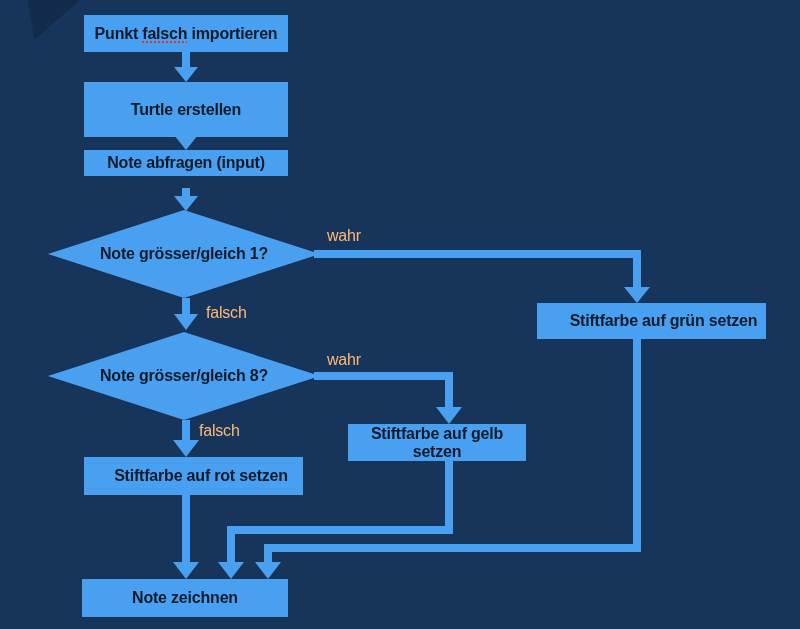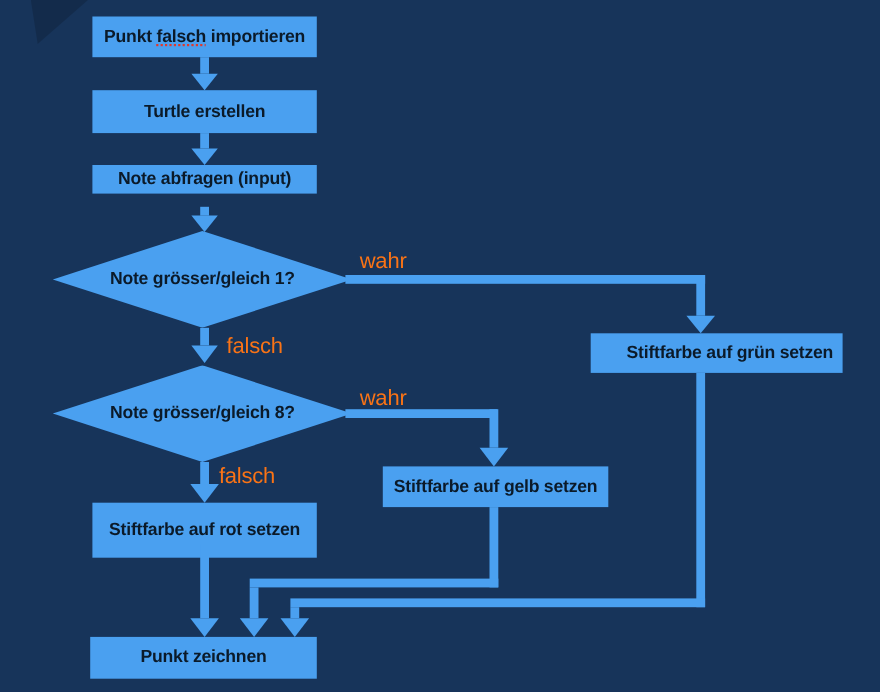--- a/index.html
+++ b/index.html
@@ -17,21 +17,21 @@
     clip-path:polygon(50% 0%,100% 50%,50% 100%,0% 50%);
   }
   .seg{position:absolute;background:#4AA0F0;}
   .ah{position:absolute;width:0;height:0;
       border-left:13px solid transparent;border-right:13px solid transparent;
       border-top:17px solid #4AA0F0;}
   .ah-s{position:absolute;width:0;height:0;
       border-left:12px solid transparent;border-right:12px solid transparent;
       border-top:15px solid #4AA0F0;}
   .edge-label{
-    position:absolute;color:#f97316;font-size:20px;letter-spacing:-0.2px;
+    position:absolute;color:#fdba74;font-size:16px;letter-spacing:-0.2px;
   }
   .squiggle{
     text-decoration:underline dotted #E0382B;
     text-decoration-thickness:2px;text-underline-offset:3px;
   }
   .shadow-tri{
     position:absolute;left:28px;top:0;width:52px;height:40px;
     background:rgba(0,0,0,0.16);
     clip-path:polygon(0 0,100% 0,12% 100%);
   }
@@ -40,50 +40,50 @@
 <body>
 
 <div class="canvas">
 
   <div class="shadow-tri"></div>
 
   <div class="node" style="left:84px;top:15px;width:204px;height:37px;">
     <span><span>Punkt </span><span class="squiggle">falsch</span><span> importieren</span></span>
   </div>
 
-  <div class="node" style="left:84px;top:82px;width:204px;height:39px;">
+  <div class="node" style="left:84px;top:82px;width:204px;height:55px;">
     <span>Turtle erstellen</span>
   </div>
 
   <div class="node" style="left:84px;top:150px;width:204px;height:26px;">
     <span>Note abfragen (input)</span>
   </div>
 
   <div class="node diamond" style="left:48px;top:210px;width:272px;height:88px;">
     <span>Note grösser/gleich 1?</span>
   </div>
 
   <div class="node diamond" style="left:48px;top:332px;width:272px;height:88px;">
     <span>Note grösser/gleich 8?</span>
   </div>
 
   <div class="node" style="left:537px;top:303px;width:205px;height:36px;padding-left:24px;">
     <span>Stiftfarbe auf grün setzen</span>
   </div>
 
-  <div class="node" style="left:348px;top:424px;width:205px;height:37px;">
+  <div class="node" style="left:348px;top:424px;width:178px;height:37px;">
     <span>Stiftfarbe auf gelb setzen</span>
   </div>
 
-  <div class="node" style="left:84px;top:457px;width:204px;height:50px;">
+  <div class="node" style="left:84px;top:457px;width:204px;height:38px;padding-left:15px;">
     <span>Stiftfarbe auf rot setzen</span>
   </div>
 
   <div class="node" style="left:82px;top:579px;width:206px;height:38px;">
-    <span>Punkt zeichnen</span>
+    <span>Note zeichnen</span>
   </div>
 
   <div class="seg" style="left:182px;top:52px;width:8px;height:15px;"></div>
   <div class="ah-s" style="left:174px;top:67px;"></div>
 
   <div class="seg" style="left:182px;top:121px;width:8px;height:14px;"></div>
   <div class="ah-s" style="left:174px;top:135px;"></div>
 
   <div class="seg" style="left:182px;top:188px;width:8px;height:8px;"></div>
   <div class="ah-s" style="left:174px;top:196px;"></div>

